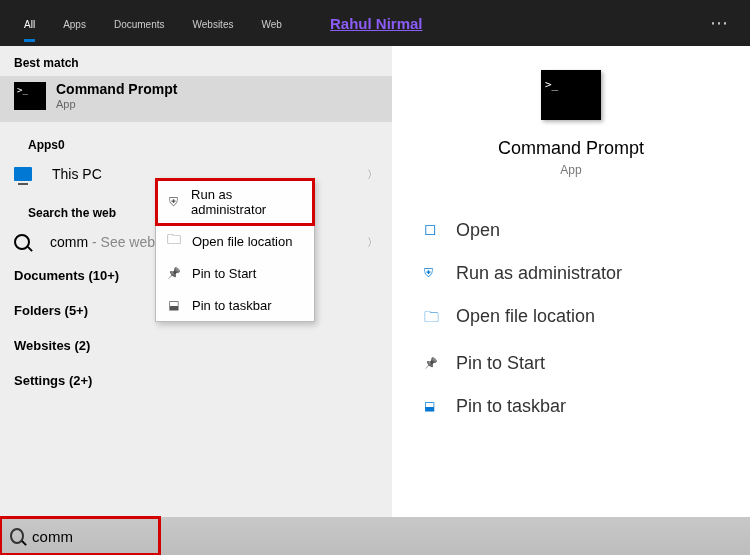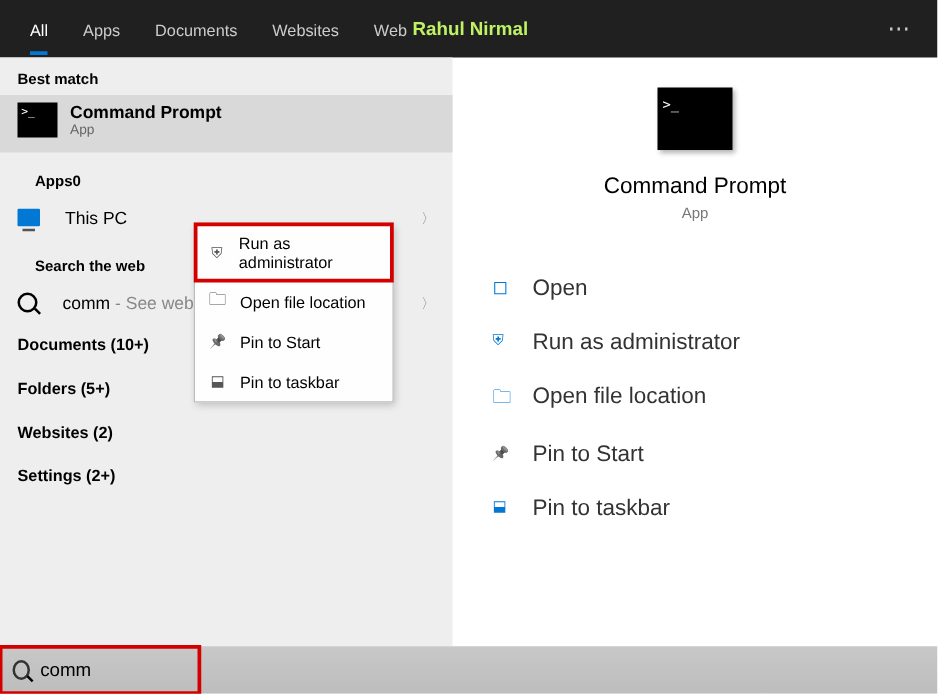--- a/index.html
+++ b/index.html
@@ -1,28 +1,28 @@
 <!DOCTYPE html>
 <html><head>
 <meta charset="utf-8">
 <style>
   * { box-sizing: border-box; margin: 0; padding: 0; font-family: "Segoe UI", Arial, sans-serif; }
   body { width: 750px; height: 555px; overflow: hidden; background: #fff; position: relative; }
   
   
   .tab-bar { background: #202020; height: 46px; display: flex; align-items: center; padding: 0 10px; position: relative; }
-  .tab { color: #ccc; font-size: 13px; padding: 14px 14px 12px 14px; cursor: pointer; position: relative; }
+  .tab { color: #ccc; font-size: 10px; padding: 14px 14px 12px 14px; cursor: pointer; position: relative; }
   .tab.active { color: #fff; }
   .tab.active::after { content:""; position:absolute; left:14px; right:14px; bottom:0; height:3px; background:#0078d4; }
-  .user-name { color: #bef264; font-weight: 600; font-size: 15px; position: absolute; left: 330px; }
+  .user-name { color: #8b5cf6; font-weight: 600; font-size: 15px; position: absolute; left: 330px; text-decoration: underline; }
   .more-btn { margin-left: auto; color: #ccc; font-size: 18px; letter-spacing: 2px; padding: 10px; cursor:pointer; }
   
   
   .main { display: flex; height: calc(100% - 46px - 38px); }
-  .left-pane { width: 362px; background: #eeeeee; display: flex; flex-direction: column; position: relative; }
+  .left-pane { width: 392px; background: #eeeeee; display: flex; flex-direction: column; position: relative; }
   .right-pane { flex: 1; background: #fff; padding: 24px 28px 0 28px; }
   
   
   .section-heading { font-size: 12px; font-weight: 600; color: #000; padding: 10px 14px 6px 14px; }
   .best-match-item { display:flex; align-items:center; gap:10px; padding:6px 14px 12px 14px; background: #d9d9da; }
   .cmd-icon-small { width:32px; height:28px; background:#000; display:flex; align-items:flex-start; padding:3px; }
   .cmd-icon-small::before { content:">_"; color:#fff; font-size:9px; font-family: monospace; }
   .bm-title { font-weight:600; font-size:14px; line-height:1.1; }
   .bm-sub { font-size:11px; color:#666; }
   .bm-text strong { font-weight: 700; }

